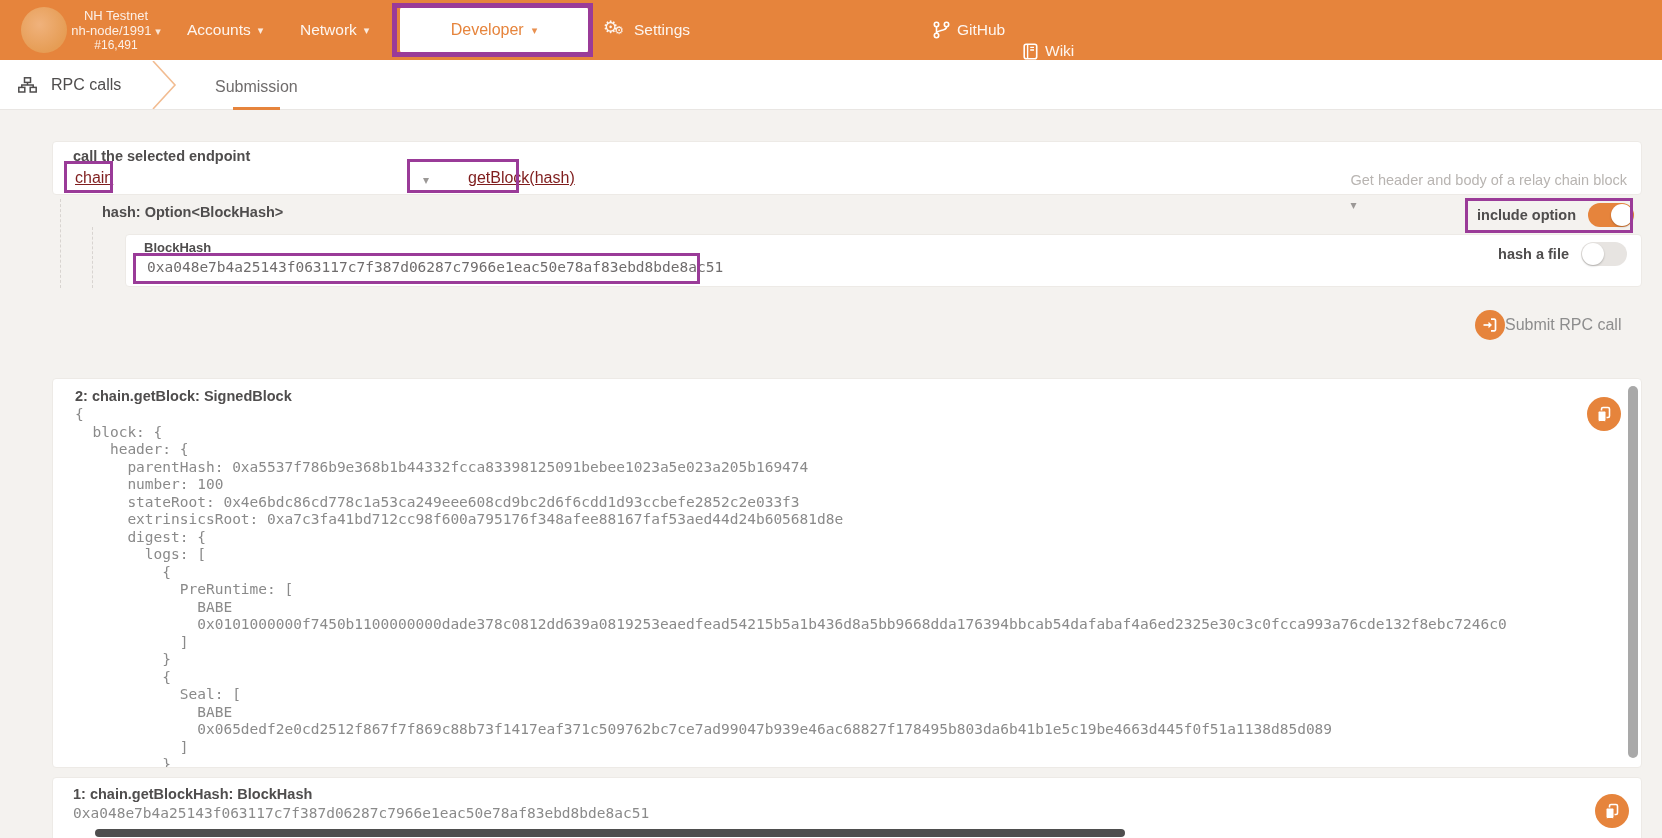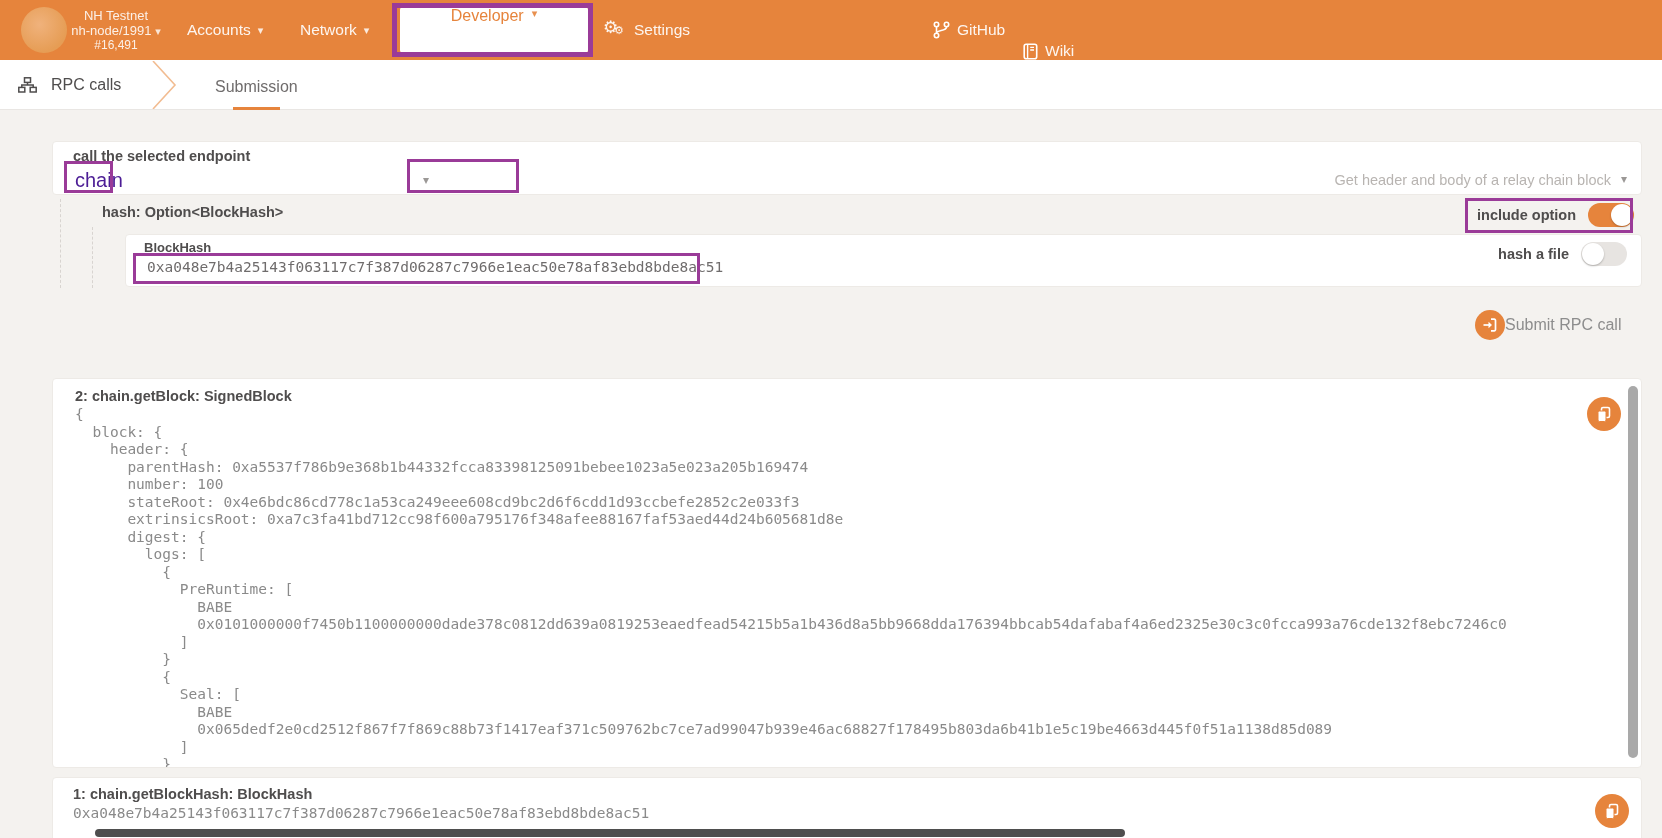--- a/index.html
+++ b/index.html
@@ -9,41 +9,41 @@
 
   
   .topbar { position:absolute; left:0; top:0; width:1662px; height:60px; background:#e6843c; color:rgba(255,255,255,.88); }
   .avatar { position:absolute; left:21px; top:7px; width:46px; height:46px; border-radius:50%;
             background:radial-gradient(circle at 40% 38%, #f0b27c, #e69d55 70%); }
   .chaininfo { position:absolute; left:64px; top:9px; width:104px; text-align:center; font-size:13px; line-height:14.5px; cursor:pointer; }
   .chaininfo .sm { font-size:12px; }
   .navitem { position:absolute; top:0; height:60px; display:flex; align-items:center; gap:7px; font-size:15.5px; cursor:pointer; color:rgba(255,255,255,.92); }
   .caret { font-size:11px; opacity:.9; }
   .devbtn { position:absolute; left:400px; top:7px; width:188px; height:46px; background:#ffffff; border-radius:3px;
-            display:flex; align-items:flex-start; justify-content:center; gap:8px; color:#e6843c; font-size:16px; cursor:pointer; }
+            display:flex; align-items:center; justify-content:center; gap:8px; color:#e6843c; font-size:16px; cursor:pointer; }
   .gearwrap { position:relative; width:24px; height:22px; }
   .gear-big { position:absolute; left:0; top:-2px; font-size:17px; }
   .gear-small { position:absolute; left:11px; top:5px; font-size:11px; }
   .version { position:absolute; right:22px; top:8px; text-align:right; font-size:13px; line-height:14.5px; color:rgba(255,255,255,.92); }
 
   
   .tabbar { position:absolute; left:0; top:60px; width:1662px; height:50px; background:#ffffff; border-bottom:1px solid #e9e6e3;padding-left:20px; }
   .tab-section { position:absolute; left:18px; top:0; height:50px; display:flex; align-items:center; gap:14px; color:#4f4d4d; font-size:16px; }
   .tab-chevron { position:absolute; left:150px; top:1px; }
   .tab-item { position:absolute; left:215px; top:0; height:54px; display:flex; align-items:center; color:#6f6c6c; font-size:16px; cursor:pointer; }
   .tab-underline { position:absolute; left:233px; top:47px; width:47px; height:3px; background:#e6843c; }
 
   
   .card { position:absolute; background:#fff; border:1px solid #edeae6; border-radius:4px; }
   .bold-label { font-weight:700; color:#4f4d4d; font-size:14.5px; }
-  .value-text { color:#4c1d95; font-size:20px; }
+  .value-text { color:#7f1d1d; font-size:16px;text-decoration:underline; }
 
   .form-card { left:52px; top:141px; width:1590px; height:54px; }
   .dropdown-caret { color:#9b9896; font-size:12px; }
-  .method-desc { position:absolute; right:14px; top:30px; display:flex; align-items:flex-start; gap:10px; color:#b8b4b1; font-size:14.5px; cursor:pointer; }
+  .method-desc { position:absolute; right:14px; top:30px; display:flex; align-items:flex-start; gap:10px; color:#b8b4b1; font-size:14.5px; cursor:pointer;flex-direction:column; }
 
   .guide { position:absolute; border-left:1px dashed #d8d4d0; width:0; }
 
   .toggle { position:relative; width:46px; height:24px; border-radius:12px; cursor:pointer; }
   .toggle.on { background:#e6843c; }
   .toggle.off { background:#e7e4e1; }
   .knob { position:absolute; top:1px; width:22px; height:22px; border-radius:50%; background:#fff; box-shadow:0 1px 2px rgba(0,0,0,.25); }
   .toggle.on .knob { right:1px; }
   .toggle.off .knob { left:1px; }
   .toggle-row { position:absolute; display:flex; align-items:center; gap:12px; }
@@ -138,20 +138,21 @@
   <div class="tab-item">
     <span>Submission</span>
   </div>
   <div class="tab-underline"></div>
 </nav>
 
 <section class="card form-card">
   <div class="abs bold-label" style="left:20px; top:6px;">call the selected endpoint</div>
   <div class="abs value-text" style="left:22px; top:27px;">chain</div>
   <div class="abs dropdown-caret" style="left:370px; top:31px;">▾</div>
+  <div class="abs value-text" style="left:363px; top:27px; width:600px; padding-left:52px;">getBlock(hash)</div>
   <div class="method-desc">
     <span>Get header and body of a relay chain block</span>
     <span class="dropdown-caret">▾</span>
   </div>
 </section>
 
 <div class="guide" style="left:60px; top:199px; height:89px;"></div>
 <div class="guide" style="left:92px; top:227px; height:61px;"></div>
 
 <div class="abs bold-label" style="left:102px; top:204px;">hash: Option&lt;BlockHash&gt;</div>

